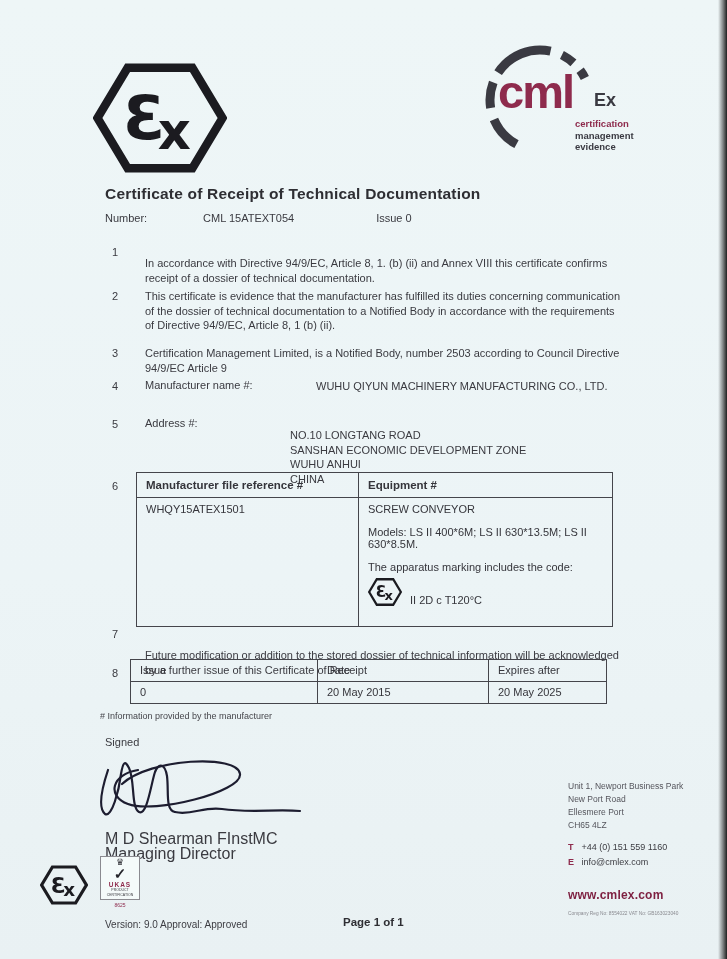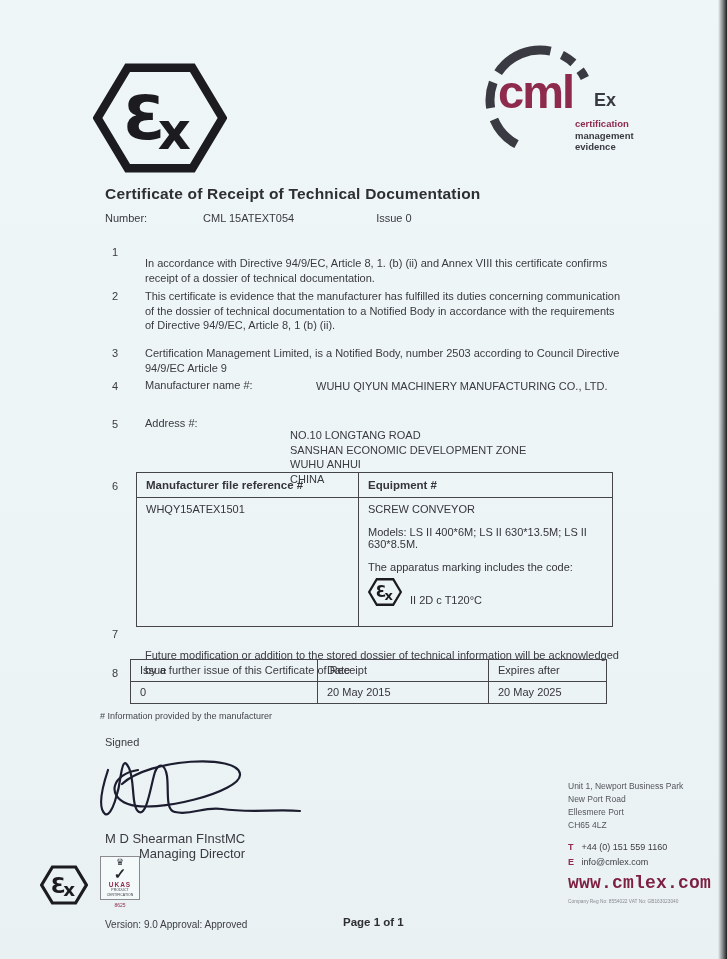--- a/index.html
+++ b/index.html
@@ -47,41 +47,41 @@
   .eq-body-right p{margin:0 0 11px 0;}
   .marking-row{display:flex;align-items:flex-end;gap:8px;margin-top:2px;}
   .marking-code{padding-bottom:1px;}
   .issue-table{left:130px;top:659px;width:477px;}
   .issue-table td{padding:4px 9px 5px 9px;}
   .issue-table .w1{width:168px;} .issue-table .w2{width:152px;}
 
   .footnote{left:100px;top:711px;font-size:9px;color:#46464c;}
   .signed{left:105px;top:736px;font-size:11px;}
   .sig-svg{left:92px;top:750px;}
-  .sig-name{left:105px;top:831px;font-size:13px;line-height:15px;text-align:right;}
+  .sig-name{left:105px;top:831px;font-size:16px;line-height:15px;}
 
   
   .atex-small{left:40px;top:861px;width:48px;height:48px;}
   .ukas{left:100px;top:856px;width:40px;text-align:center;}
   .ukas-box{border:1px solid #8a8a90;background:#f4fafa;padding:1px 0 2px 0;}
   .ukas-crown{font-size:9px;line-height:9px;color:#2f2f35;}
   .ukas-check{font-size:15px;line-height:14px;font-weight:bold;color:#26262c;}
   .ukas-word{font-size:6.5px;letter-spacing:1px;font-weight:bold;color:#8e2b4d;line-height:7px;}
   .ukas-sub{font-size:3.5px;color:#3a3a40;line-height:4.5px;}
   .ukas-num{font-size:5px;color:#8e2b4d;margin-top:2px;}
 
   .version{left:105px;top:919px;font-size:10px;color:#3c3c42;}
   .pageno{left:343px;top:916px;font-size:11.5px;font-weight:bold;color:#2e2e33;}
 
   
   .contact{left:568px;top:780px;width:150px;font-size:8.5px;color:#55555c;line-height:13px;}
   .contact .row{margin-top:0;}
   .contact .tele{margin-top:9px;font-size:9px;color:#3c3c42;line-height:13.5px;}
   .contact .pfx{color:#8e2b4d;font-weight:bold;display:inline-block;width:11px;}
-  .website{margin-top:8px;font-size:18px;font-weight:bold;color:#7d1f40;letter-spacing:.2px;font-family:Liberation Mono, monospace;}
+  .website{margin-top:20px;font-size:12px;font-weight:bold;color:#7d1f40;letter-spacing:.2px;}
   .reg{margin-top:5px;font-size:4.8px;color:#8a8a90;white-space:nowrap;}
 
   .hex-stroke{stroke:#1b1b20;fill:none;}
   .hex-text{fill:#1b1b20;font-weight:bold;font-family:"DejaVu Sans",sans-serif;}
 </style>
 </head>
 <body>
 
 <div class="page">
   <div class="edge-right"></div>

